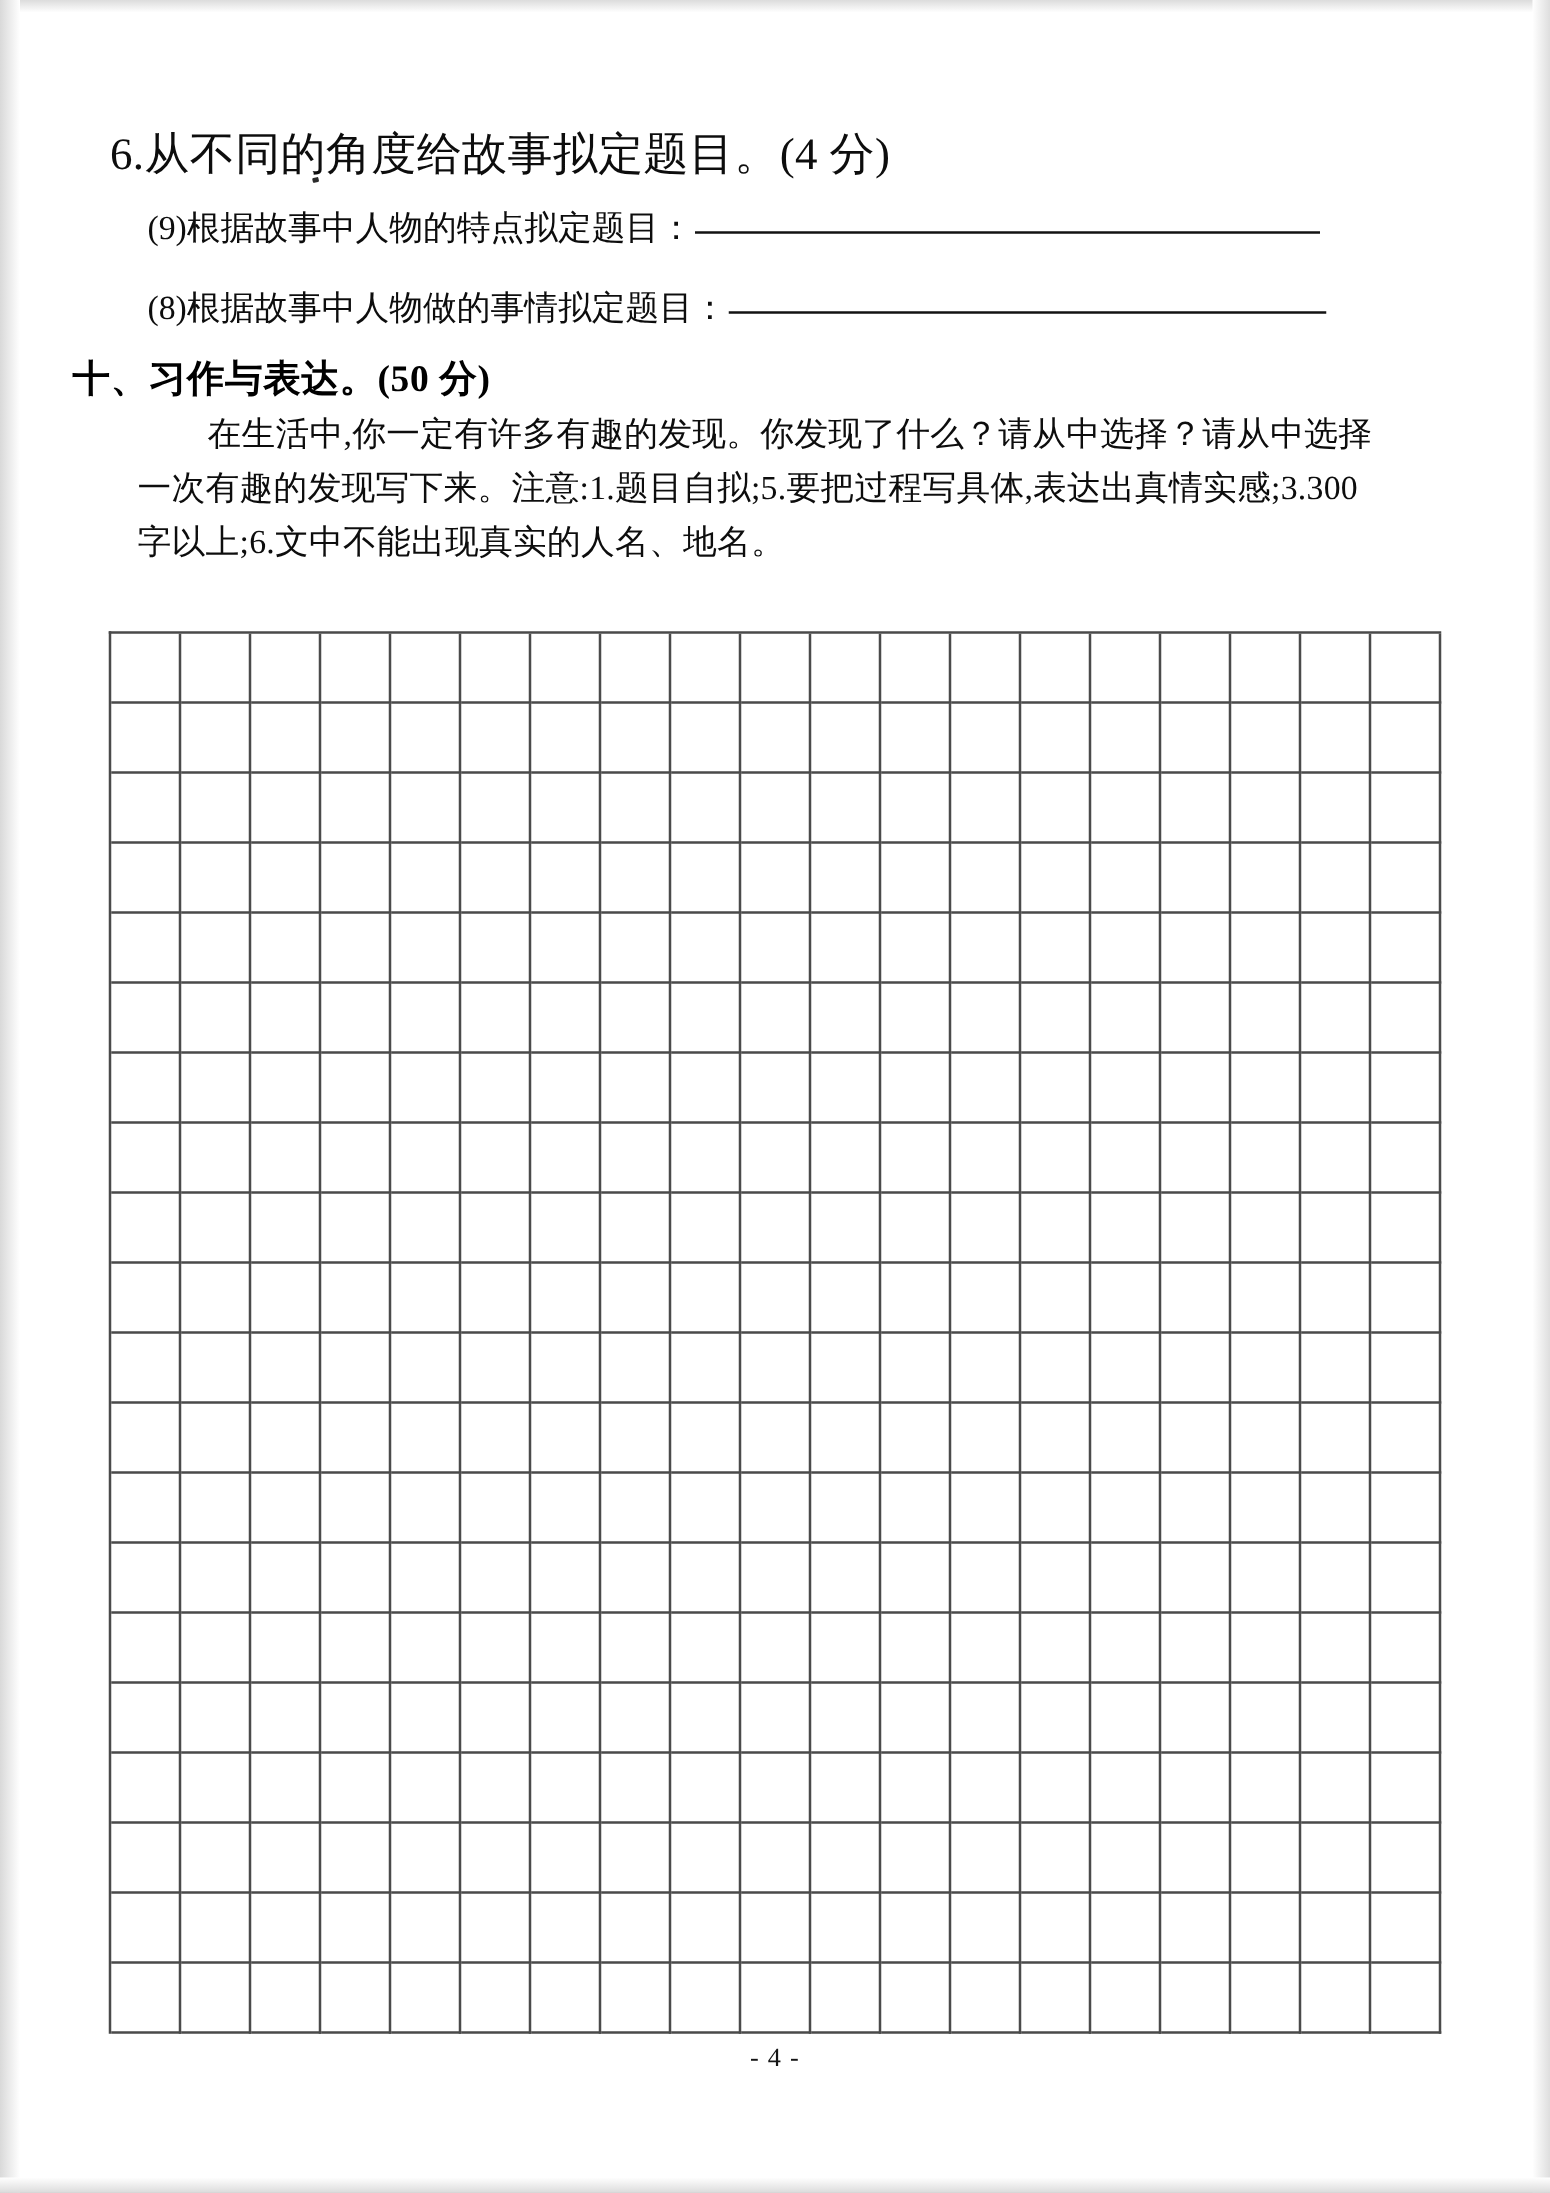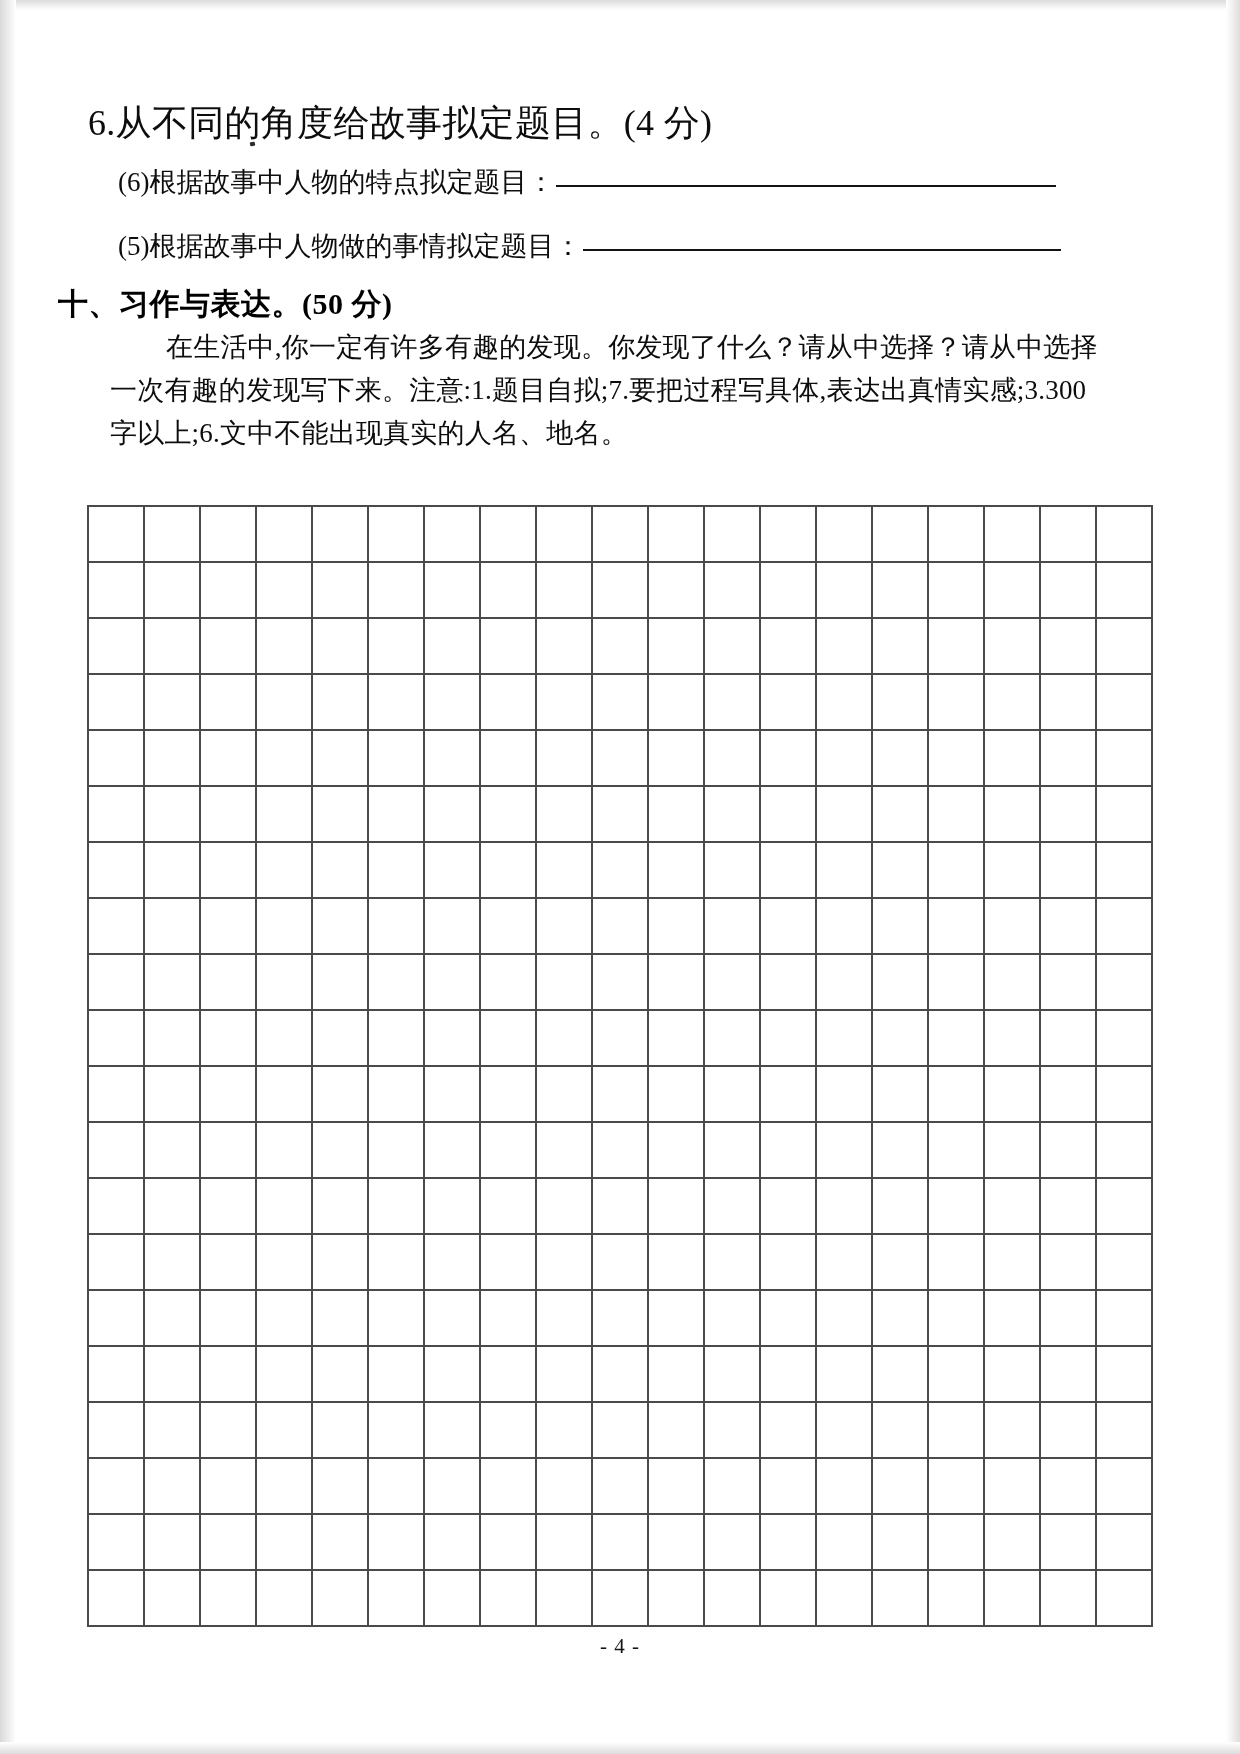--- a/index.html
+++ b/index.html
@@ -171,37 +171,37 @@
   <div class="scan-edge-left"></div>
   <div class="scan-edge-right"></div>
   <div class="scan-edge-bottom"></div>
 
   <div class="content">
 
     <div class="q6">
       <div class="q6-stem">6.从不同的角度给故事拟定题目。(4 分)</div>
 
       <div class="q6-sub q6-sub-1">
-        <span class="sub-label">(6)根据故事中人物的特点拟定题目：</span>
+        <span class="sub-label">(9)根据故事中人物的特点拟定题目：</span>
         <span class="answer-rule q6-rule-1"></span>
       </div>
 
       <div class="q6-sub q6-sub-2">
-        <span class="sub-label">(5)根据故事中人物做的事情拟定题目：</span>
+        <span class="sub-label">(8)根据故事中人物做的事情拟定题目：</span>
         <span class="answer-rule q6-rule-2"></span>
       </div>
     </div>
 
     <div class="speck"></div>
 
     <div class="section-heading">十、习作与表达。(50 分)</div>
 
     <div class="prompt">
       <div class="prompt-line indent">在生活中,你一定有许多有趣的发现。你发现了什么？请从中选择？请从中选择</div>
-      <div class="prompt-line">一次有趣的发现写下来。注意:1.题目自拟;7.要把过程写具体,表达出真情实感;3.300</div>
+      <div class="prompt-line">一次有趣的发现写下来。注意:1.题目自拟;5.要把过程写具体,表达出真情实感;3.300</div>
       <div class="prompt-line">字以上;6.文中不能出现真实的人名、地名。</div>
     </div>
 
     <div class="grid" id="composition-grid" style="grid-template-columns: repeat(19, 56px); grid-template-rows: repeat(20, 56px);">
         <div class="grid-cell"></div>
         <div class="grid-cell"></div>
         <div class="grid-cell"></div>
         <div class="grid-cell"></div>
         <div class="grid-cell"></div>
         <div class="grid-cell"></div>

